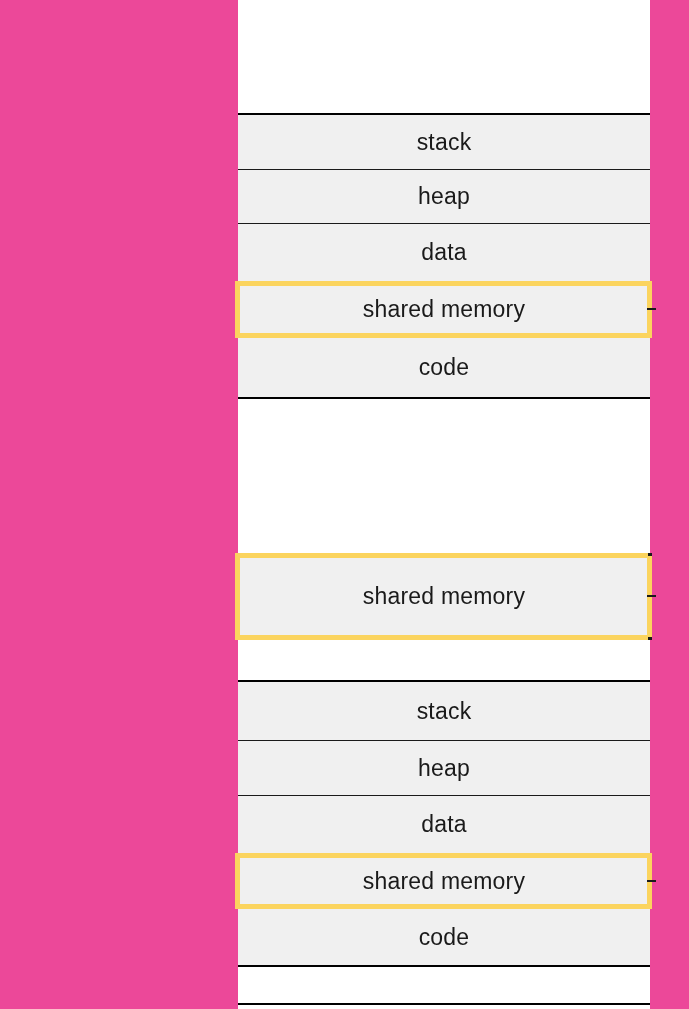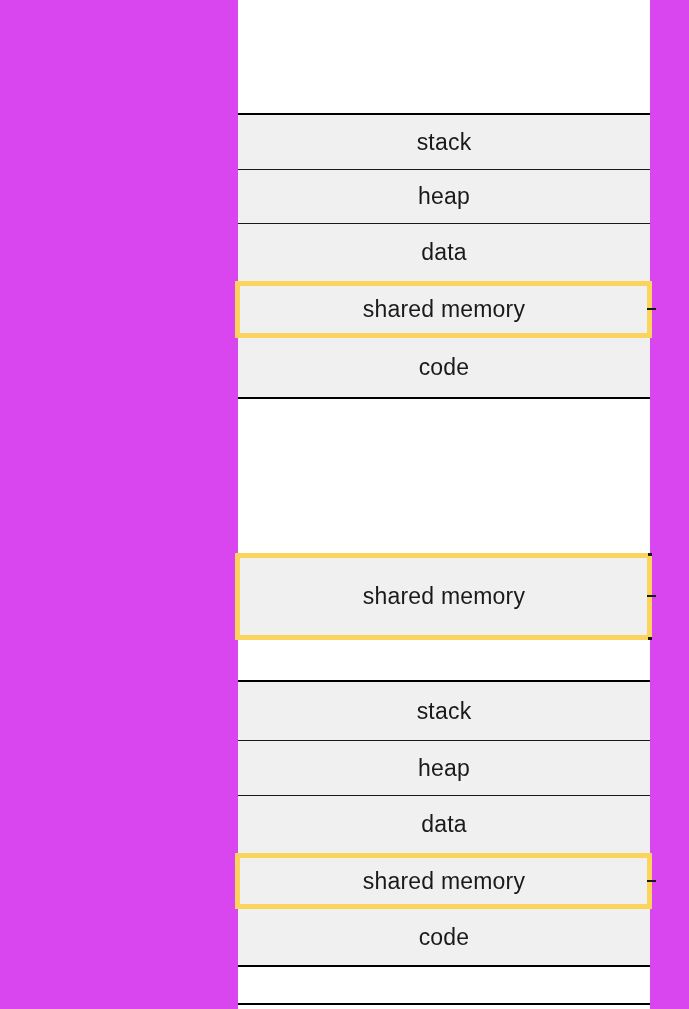--- a/index.html
+++ b/index.html
@@ -15,21 +15,21 @@
     font-family: "Liberation Sans", "DejaVu Sans", sans-serif;
   }
 
   
   #diagram {
     position: absolute;
     left: 0;
     top: 0;
     width: 689px;
     height: 1009px;
-    background: #d946ef;
+    background: #ec4899;
   }
 
   
   .memory-column {
     position: absolute;
     left: 238px;
     top: 0px;
     width: 412px;
     height: 1009px;
     background: #ffffff;

